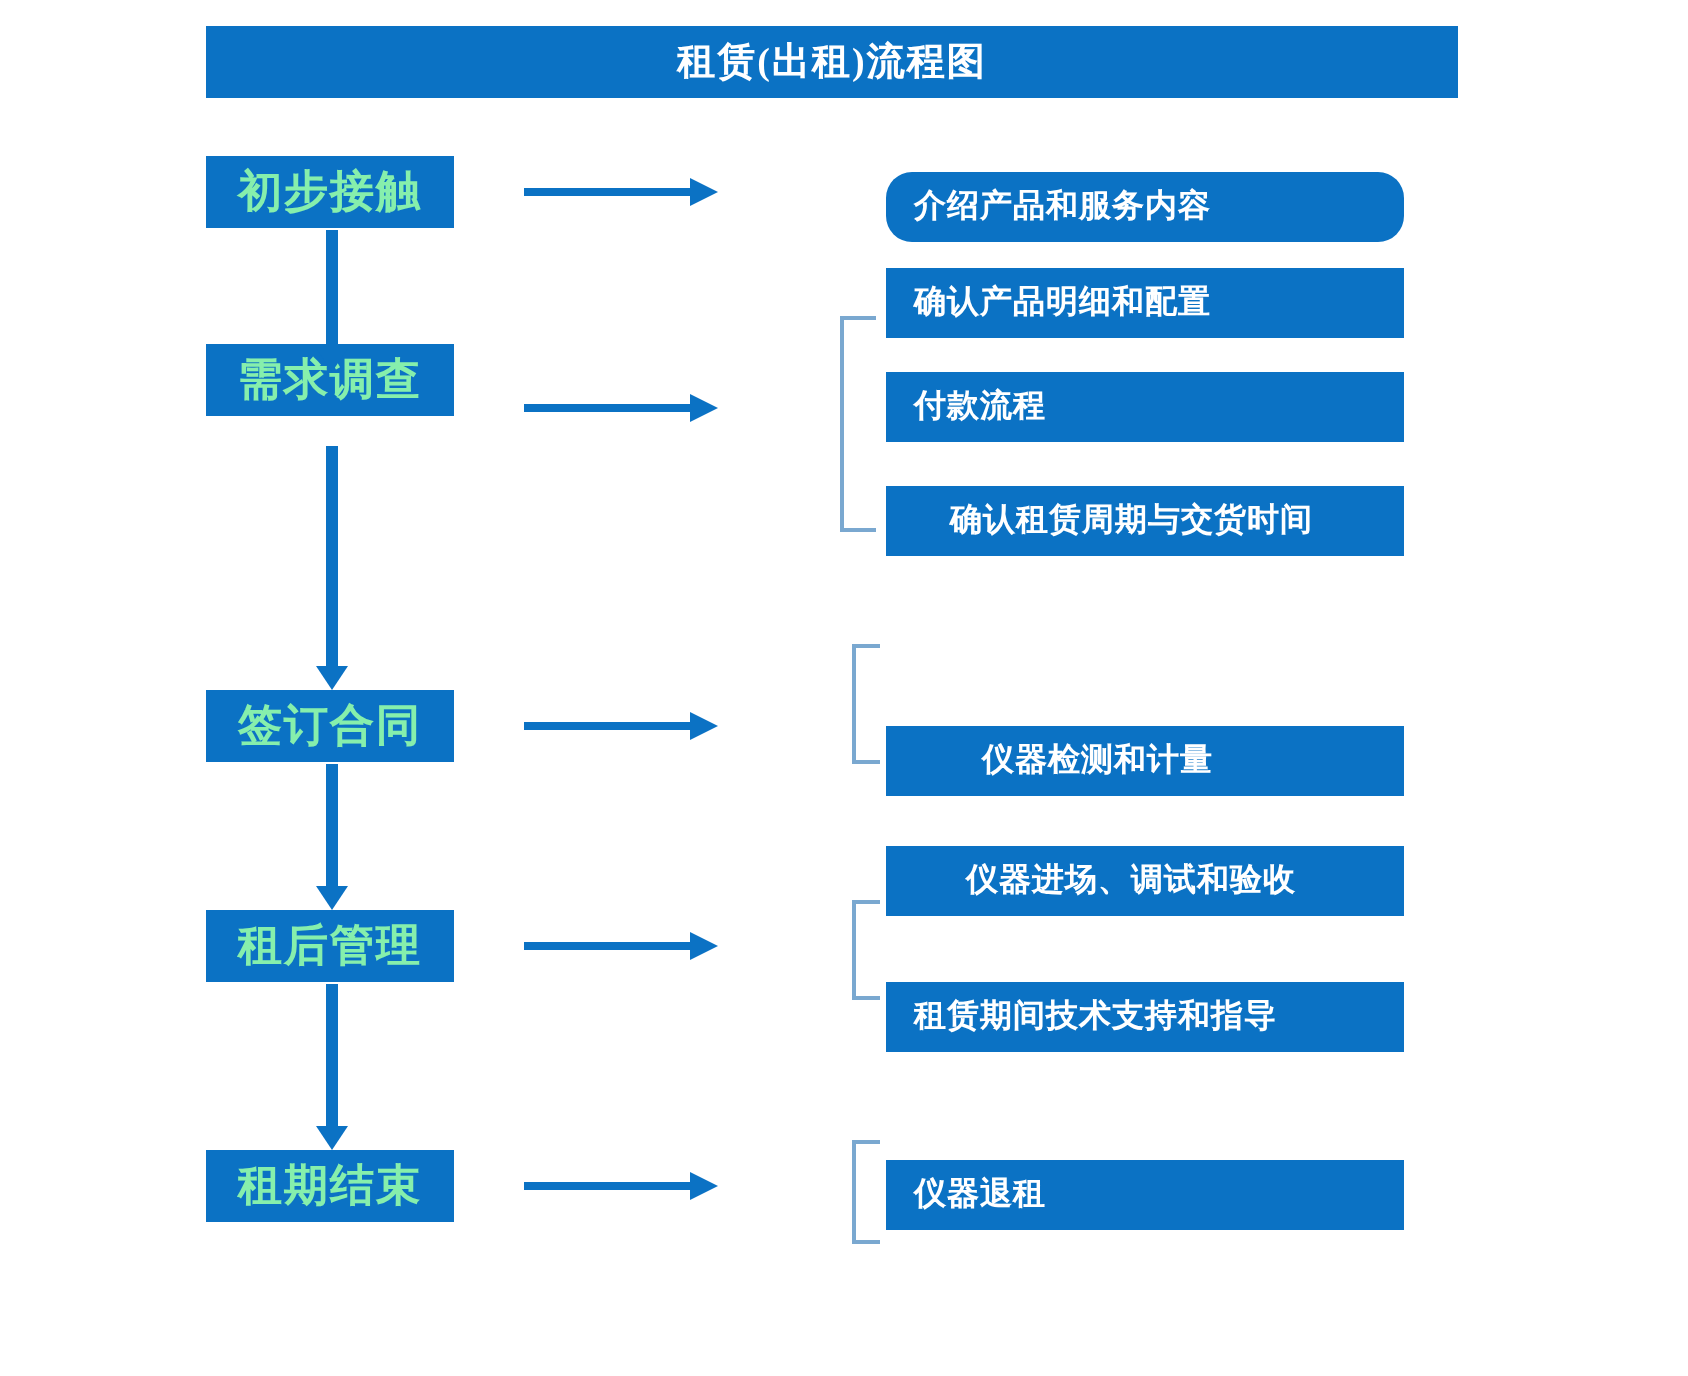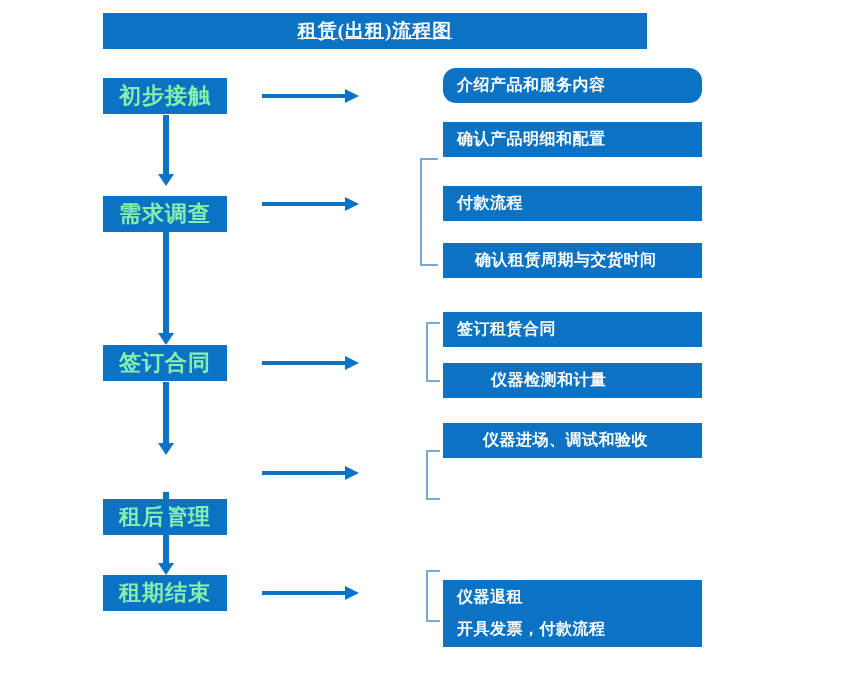--- a/index.html
+++ b/index.html
@@ -17,31 +17,30 @@
     position: relative;
     width: 844px;
     height: 688px;
   }
 
   
   .title-bar {
     position: absolute;
     left: 103px;
     top: 13px;
-    width: 544px;
+    width: 626px;
     height: 36px;
     background: #0b72c4;
     color: #ffffff;
     font-size: 19px;
     font-weight: bold;
     display: flex;
     align-items: center;
     justify-content: center;
     letter-spacing: 1px;
-    text-decoration: underline;
   }
 
   
   .stage-box {
     position: absolute;
     left: 103px;
     width: 124px;
     height: 36px;
     background: #0b72c4;
     color: #86efac;
@@ -130,23 +129,23 @@
   }
 </style>
 </head>
 <body>
 
 <div id="canvas">
 
   <div class="title-bar">租赁(出租)流程图</div>
 
   <div class="stage-box" style="top:78px;">初步接触</div>
-  <div class="stage-box" style="top:196px;">需求调查</div>
+  <div class="stage-box" style="top:172px;">需求调查</div>
   <div class="stage-box" style="top:345px;">签订合同</div>
-  <div class="stage-box" style="top:455px;margin-top:44px;">租后管理</div>
+  <div class="stage-box" style="top:455px;">租后管理</div>
   <div class="stage-box" style="top:575px;">租期结束</div>
 
   <div class="v-arrow" style="top:115px; height:71px;">
     <div class="shaft" style="height:59px;"></div>
     <div class="head" style="top:59px;"></div>
   </div>
   <div class="v-arrow" style="top:223px; height:122px;">
     <div class="shaft" style="height:110px;"></div>
     <div class="head" style="top:110px;"></div>
   </div>
@@ -178,27 +177,26 @@
   <div class="h-arrow" style="top:586px;">
     <div class="shaft"></div>
       <div class="head"></div>
   </div>
 
   <div class="bracket" style="left:420px; top:158px; width:18px; height:108px;"></div>
   <div class="bracket" style="left:426px; top:322px; width:14px; height:60px;"></div>
   <div class="bracket" style="left:426px; top:450px; width:14px; height:50px;"></div>
   <div class="bracket" style="left:426px; top:570px; width:14px; height:52px;"></div>
 
-  <div class="detail-box" style="top:68px;border-radius:13px;">介绍产品和服务内容</div>
-
-  <div class="detail-box" style="top:122px;">确认产品明细和配置</div>
+  <div class="detail-box" style="top:86px;border-radius:13px;">介绍产品和服务内容</div>
+
+  <div class="detail-box" style="top:134px;">确认产品明细和配置</div>
   <div class="detail-box" style="top:186px;">付款流程</div>
   <div class="detail-box" style="top:243px;padding-left:32px;">确认租赁周期与交货时间</div>
 
-  <div class="detail-box" style="top:312px;">签订租赁合同</div>
   <div class="detail-box" style="top:363px;padding-left:48px;">仪器检测和计量</div>
 
   <div class="detail-box" style="top:423px;padding-left:40px;">仪器进场、调试和验收</div>
+  <div class="detail-box" style="top:491px;">租赁期间技术支持和指导</div>
 
   <div class="detail-box" style="top:580px;">仪器退租</div>
-  <div class="detail-box" style="top:612px;">开具发票，付款流程</div>
 
 </div>
 
 </body></html>

